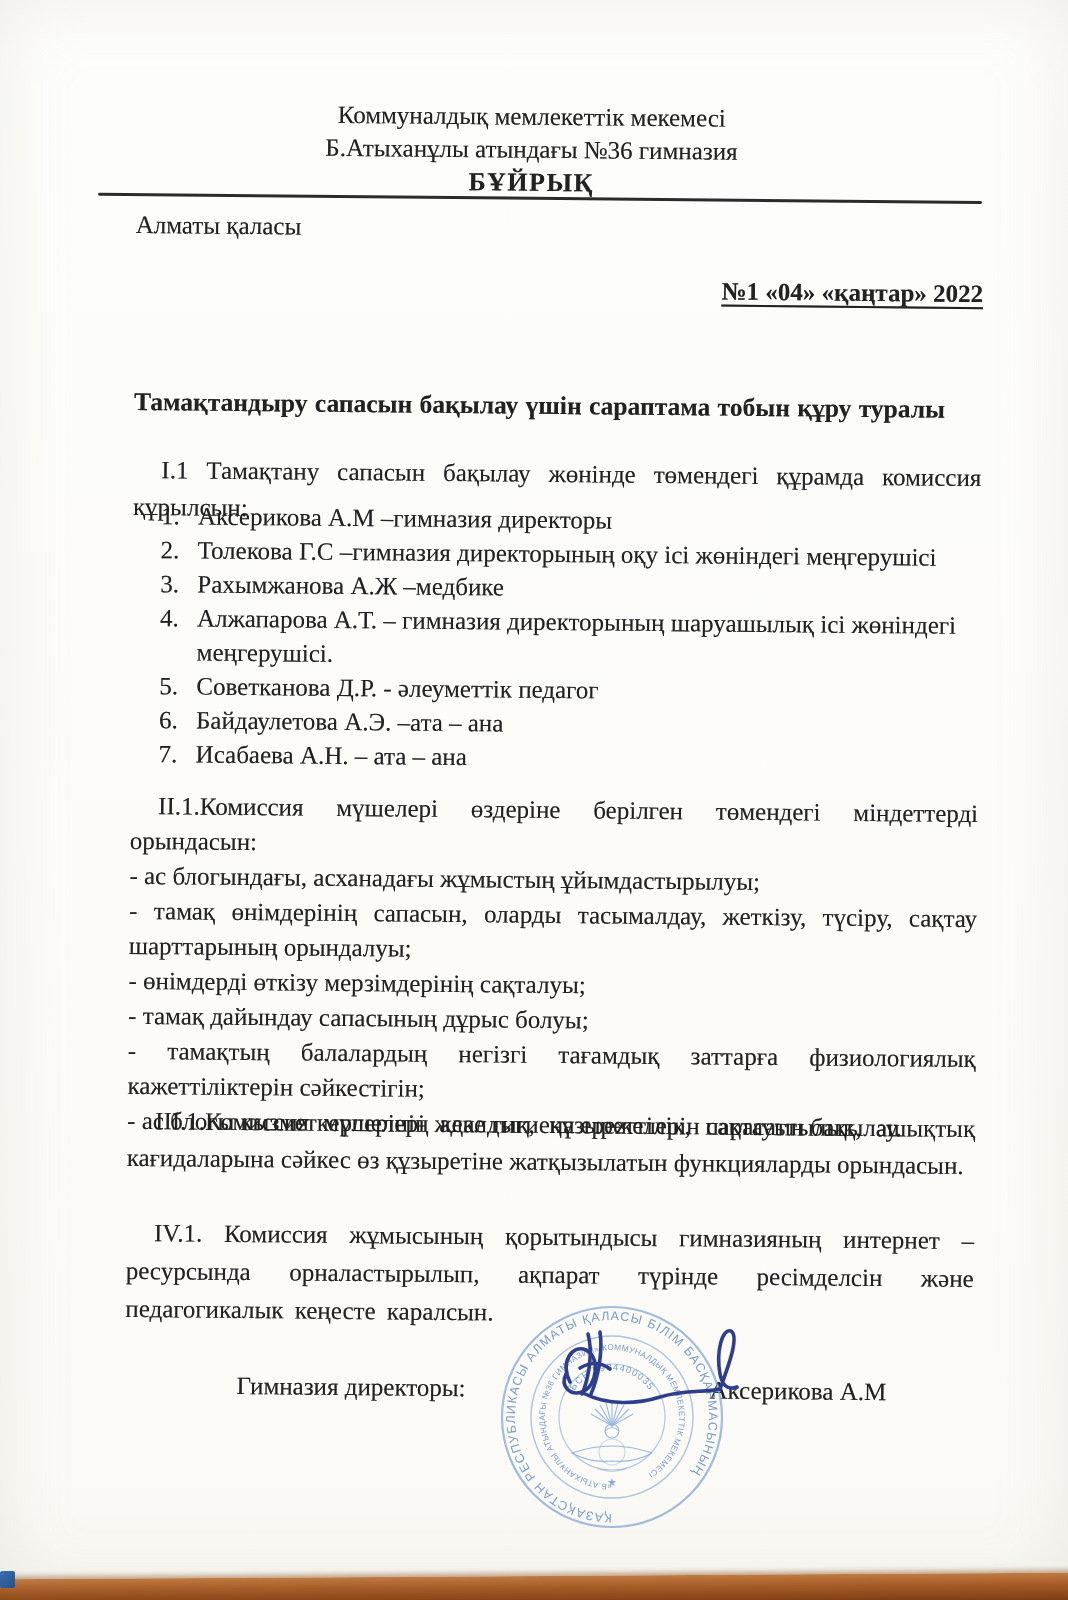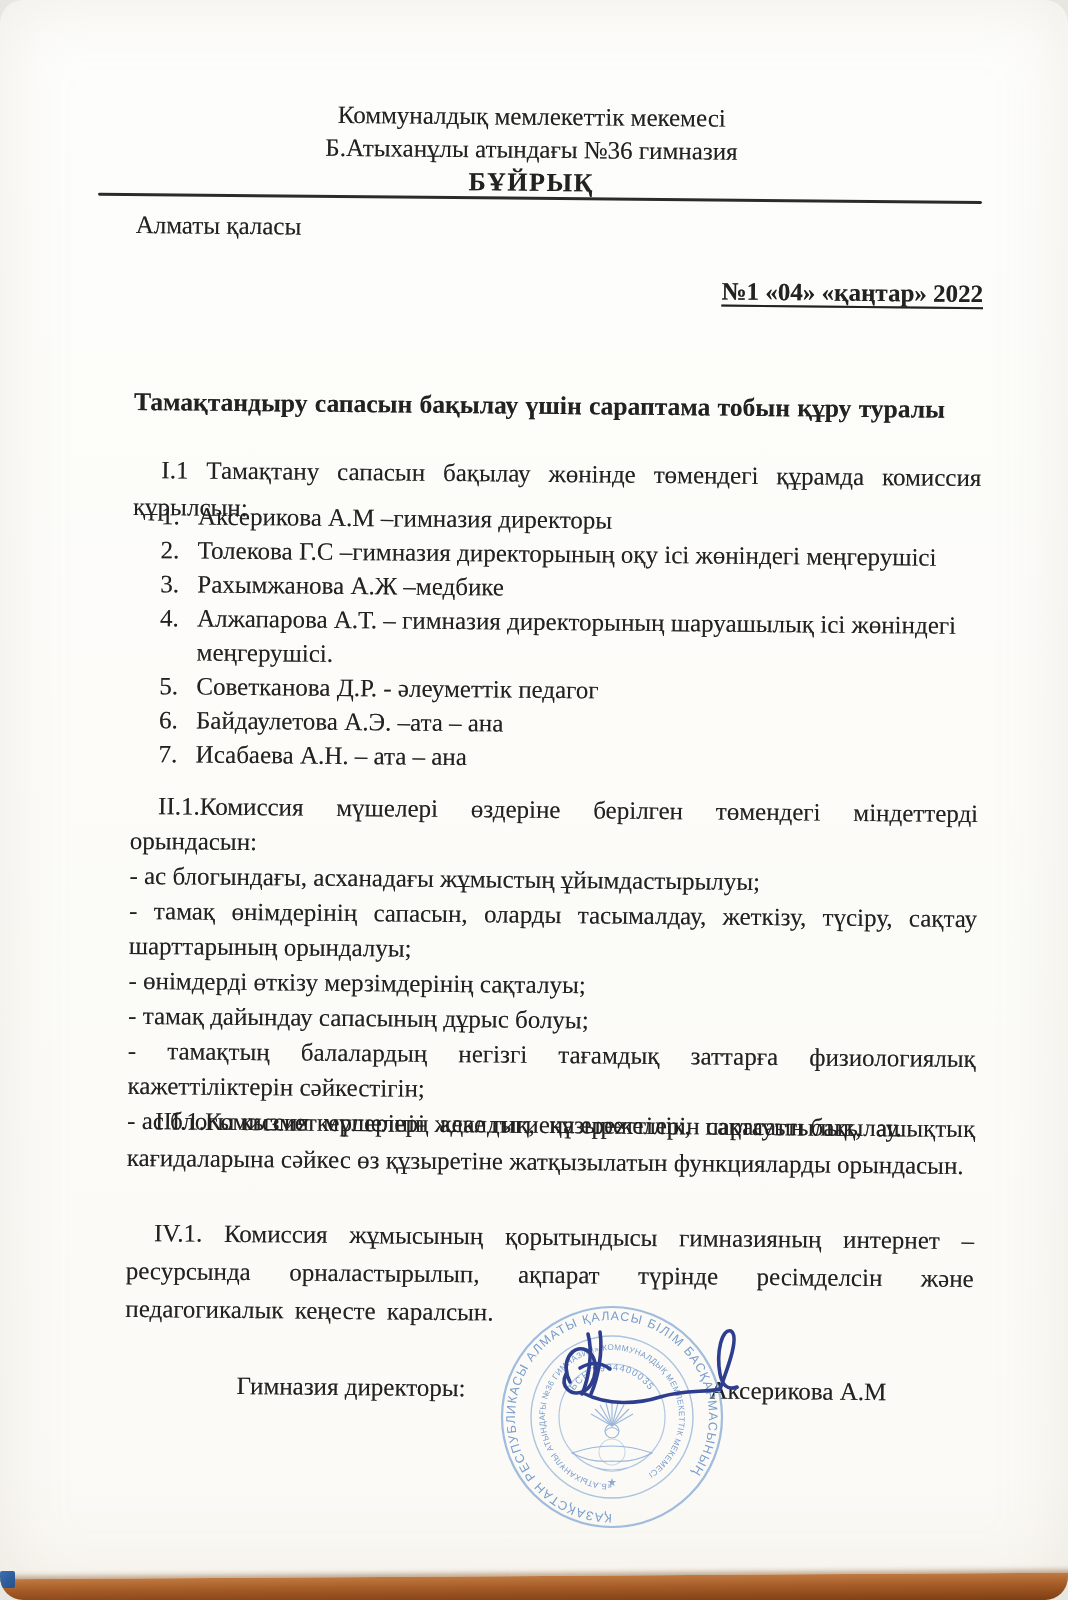--- a/index.html
+++ b/index.html
@@ -3,21 +3,20 @@
 <meta charset="utf-8">
 <style>
   html,body{margin:0;padding:0;background:#e8e6e0;}
   .page{
     position:relative;width:1068px;height:1600px;margin:0 auto;
     background:linear-gradient(180deg,#fdfdfb 0%,#fbfaf6 92%,#f7f5ef 100%);
     overflow:hidden;
     font-family:"Liberation Serif","DejaVu Serif",serif;
     color:#222;
     box-shadow:inset 0 0 70px rgba(190,184,168,.22);
-    border-radius:23px;
   }
   .content{
     position:absolute;left:137px;top:96px;width:848px;height:1460px;
     transform:rotate(0.55deg);transform-origin:0 0;
     font-size:25px;
     text-shadow:0 0 .6px rgba(20,20,20,.45);
   }
   .abs{position:absolute;left:0;right:0;}
   .org-header{top:0;text-align:center;line-height:33px;padding-right:58px;}
   .doc-type{font-weight:bold;letter-spacing:1.5px;font-size:26px;line-height:30px;margin-top:2px;}

